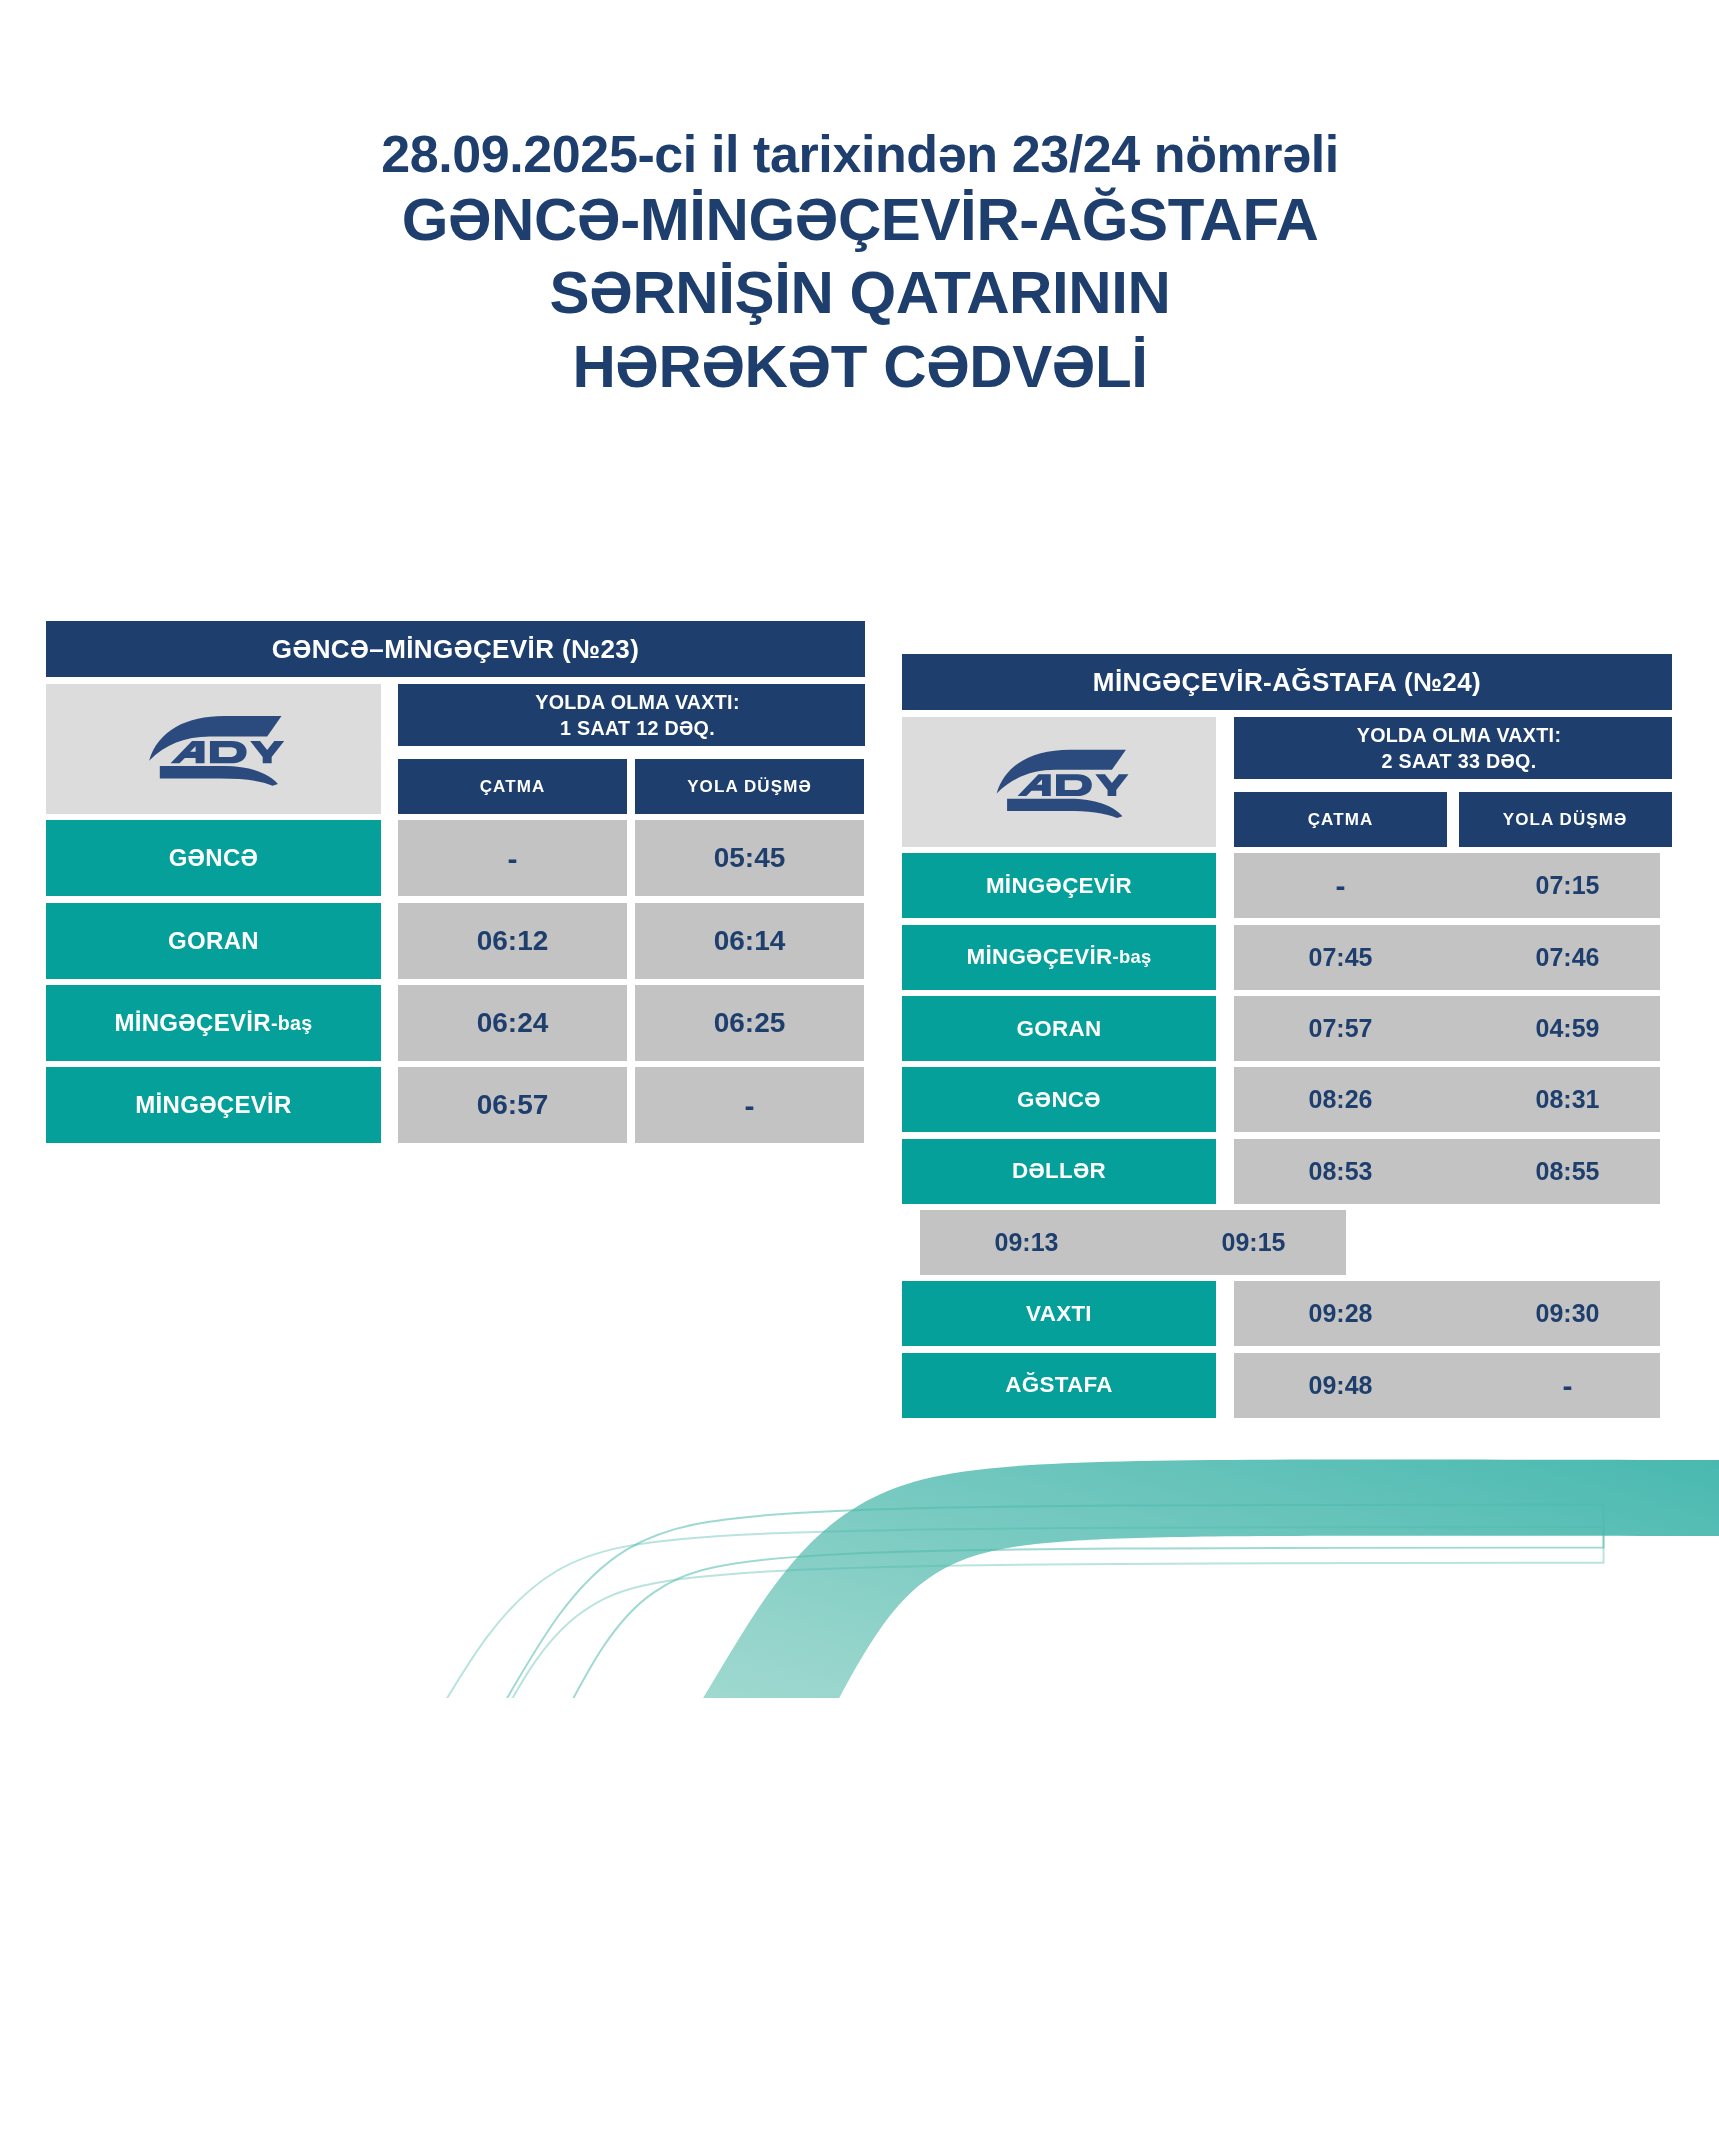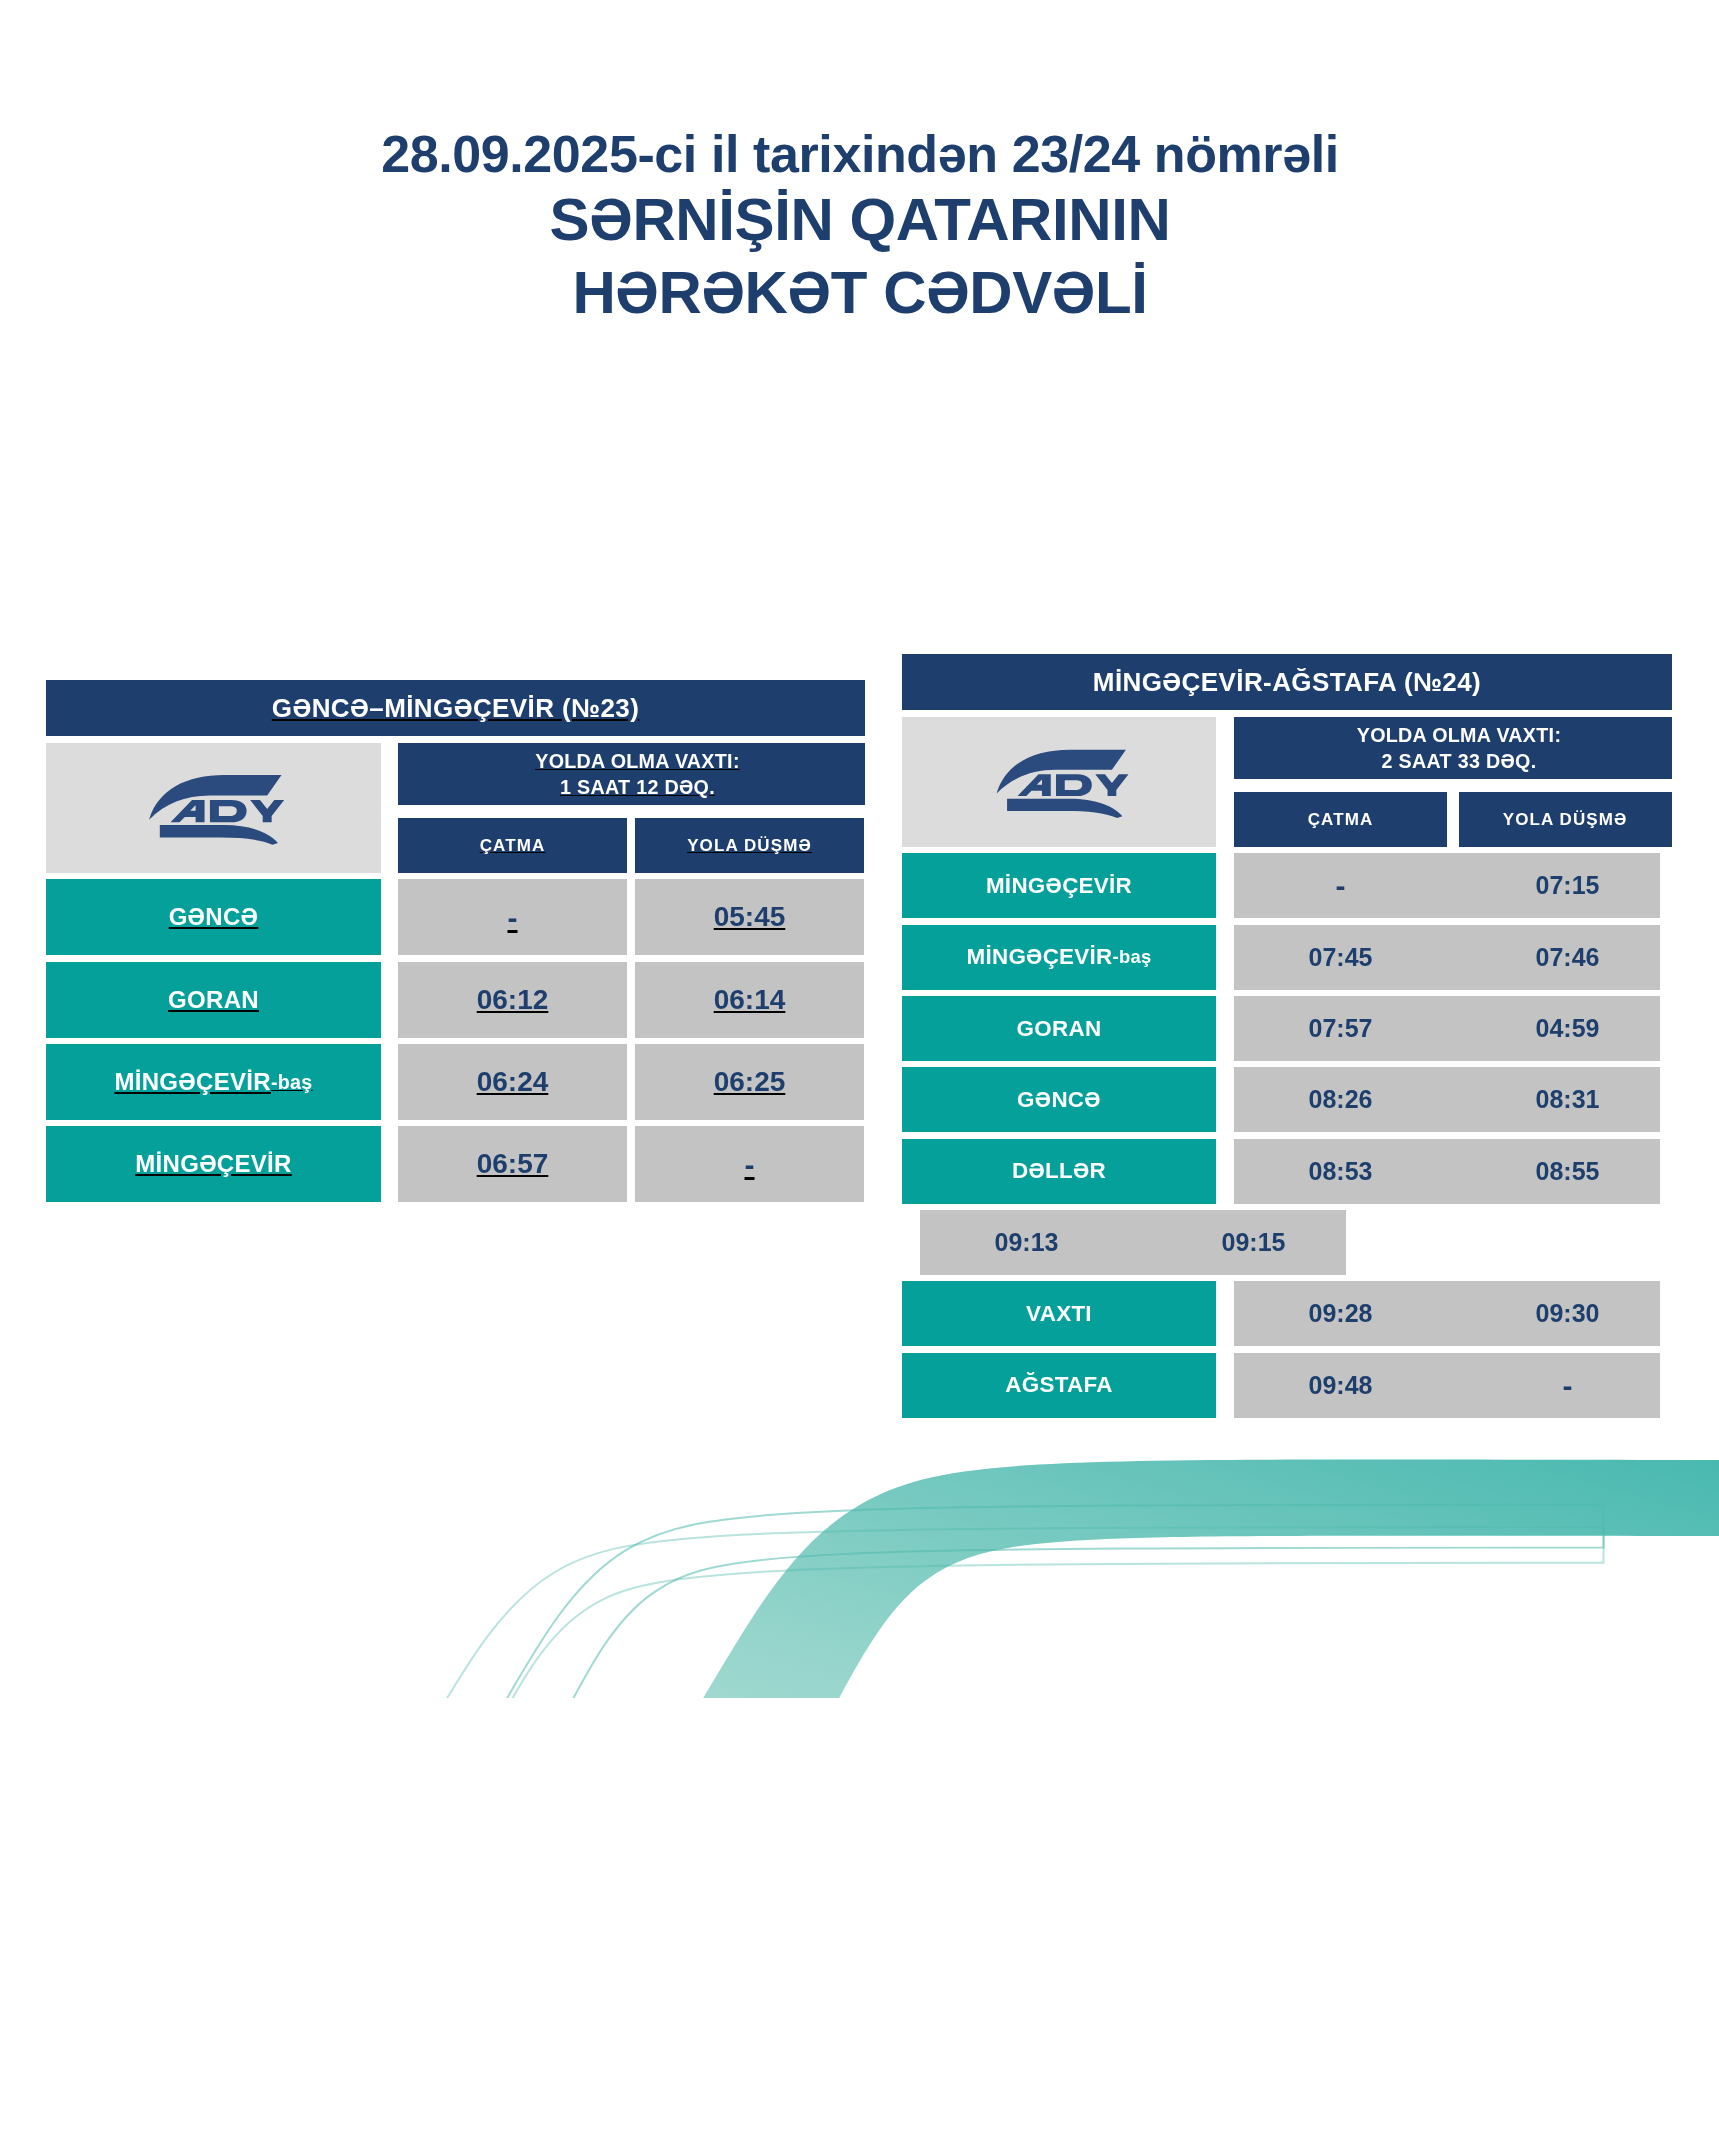--- a/index.html
+++ b/index.html
@@ -40,21 +40,21 @@
     font-size: 60px;
     font-weight: 800;
     letter-spacing: -0.4px;
     line-height: 1.22;
     white-space: nowrap;
   }
 
   
   .table-wrap { position: absolute; }
 
-  #table-left  { left: 46px;   top: 680px; width: 819px; text-decoration: underline; }
+  #table-left  { left: 46px;   top: 621px; width: 819px; }
   #table-right { left: 902px; top: 654px; width: 770px; }
 
   .tbl-title {
     background: #1e3f6d;
     color: #ffffff;
     text-align: center;
     font-weight: 800;
     font-size: 26px;
     letter-spacing: 0.4px;
     height: 56px;
@@ -168,20 +168,21 @@
     pointer-events: none;
   }
 </style>
 </head>
 <body>
 
 <div id="page">
 
   <div id="title-block">
     <div class="title-line-1">28.09.2025-ci il tarixindən 23/24 nömrəli</div>
+    <div class="title-line-big">GƏNCƏ-MİNGƏÇEVİR-AĞSTAFA</div>
     <div class="title-line-big">SƏRNİŞİN QATARININ</div>
     <div class="title-line-big">HƏRƏKƏT CƏDVƏLİ</div>
   </div>
 
   <div class="table-wrap" id="table-left">
 
     <div class="tbl-title">GƏNCƏ–MİNGƏÇEVİR (№23)</div>
 
     <div class="tbl-head">
       <div class="logo-cell">

